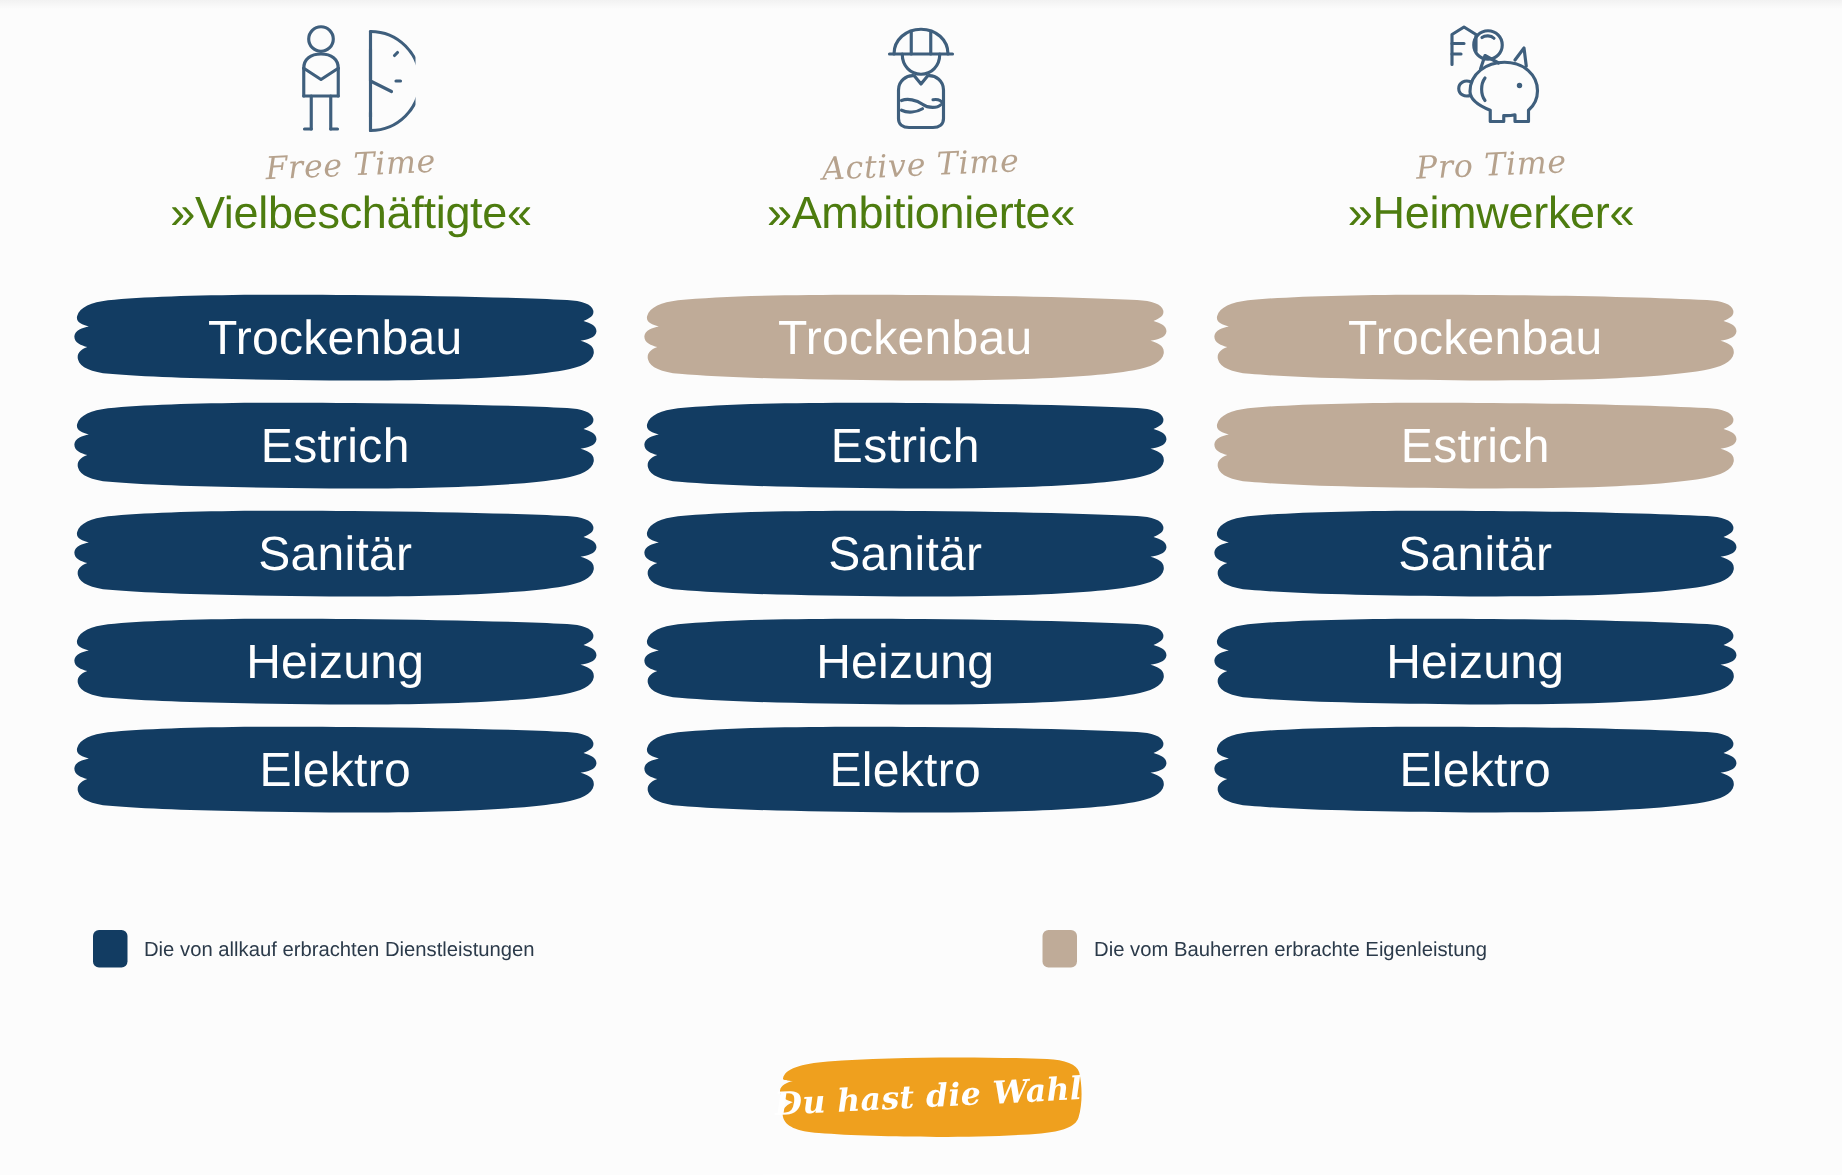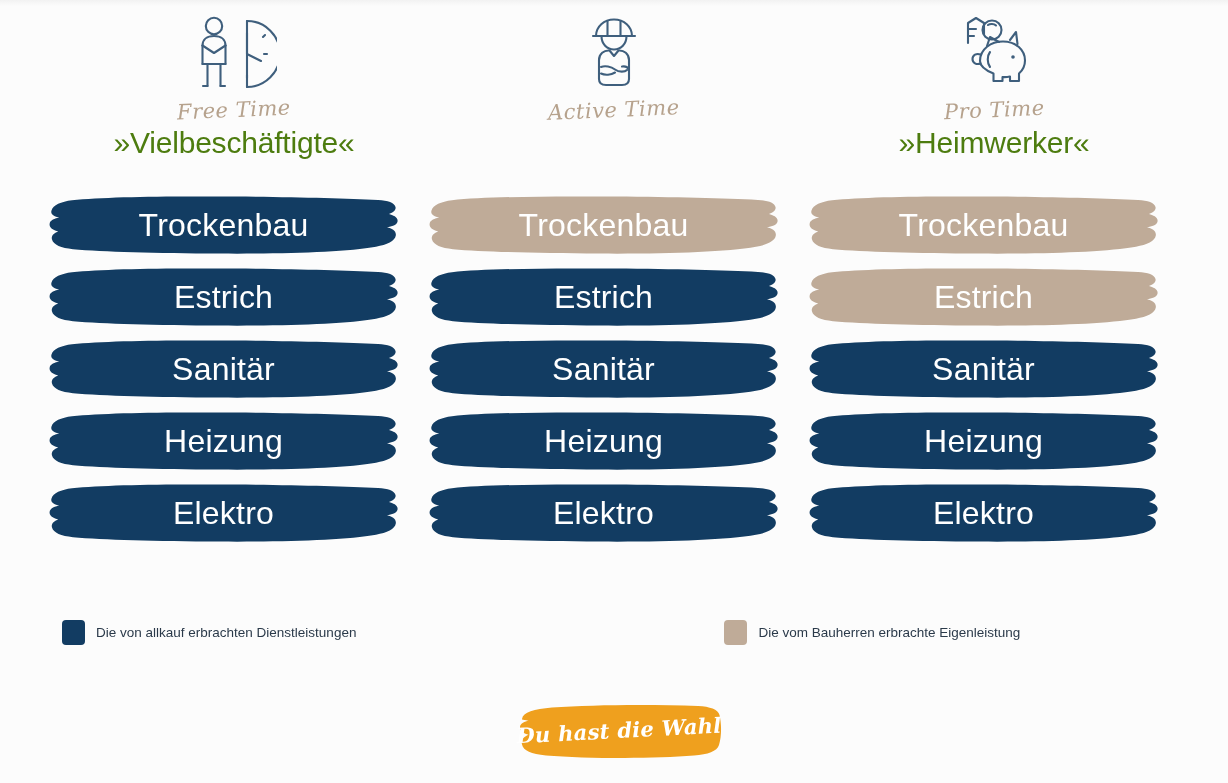--- a/index.html
+++ b/index.html
@@ -105,21 +105,20 @@
     font-family: "Liberation Sans", sans-serif;
     letter-spacing: 0.2px;
   }
 
   
   .legend {
     position: absolute;
     left: 62px;
     top: 620px;
     display: flex;
-    gap: 29px;
   }
   .legend-item {
     display: flex;
     align-items: center;
   }
   .legend-item.second { margin-left: 316px; padding-left: 23px; }
   .legend-swatch {
     width: 23px;
     height: 25px;
     border-radius: 4px;
@@ -256,20 +255,21 @@
           <path d="M26.5 6 L26.5 21 M39.5 6 L39.5 21"></path>
           <path d="M20.5 21 C20.5 29 26 34.5 33 34.5 C40 34.5 45.5 29 45.5 21"></path>
           <path d="M18 45 C18 39 23 35 28.5 35.5 L33 41 L37.5 35.5 C43 35 48 39 48 45"></path>
           <path d="M18 45 L18 64 C18 68 21 70 25 70 L41 70 C45 70 48 68 48 64 L48 45"></path>
           <path d="M20 52 C24 50.5 30 51.5 34 54.5 C38 57.5 44 57 46 55"></path>
           <path d="M20 58.5 C24 60.5 30 60 34 57.5"></path>
           <path d="M41 51.5 C44 51 46.5 52 47.5 54"></path>
         </svg>
       </div>
       <div class="col-sub">Active Time</div>
+      <div class="col-title">»Ambitionierte«</div>
     </div>
 
     <div class="bars">
       <div class="bar">
         <svg viewBox="0 0 357 62" preserveAspectRatio="none">
             <use href="#brushA" fill="#bfab98"></use>
           </svg>
         <span class="bar-label">Trockenbau</span>
       </div>
       <div class="bar">

